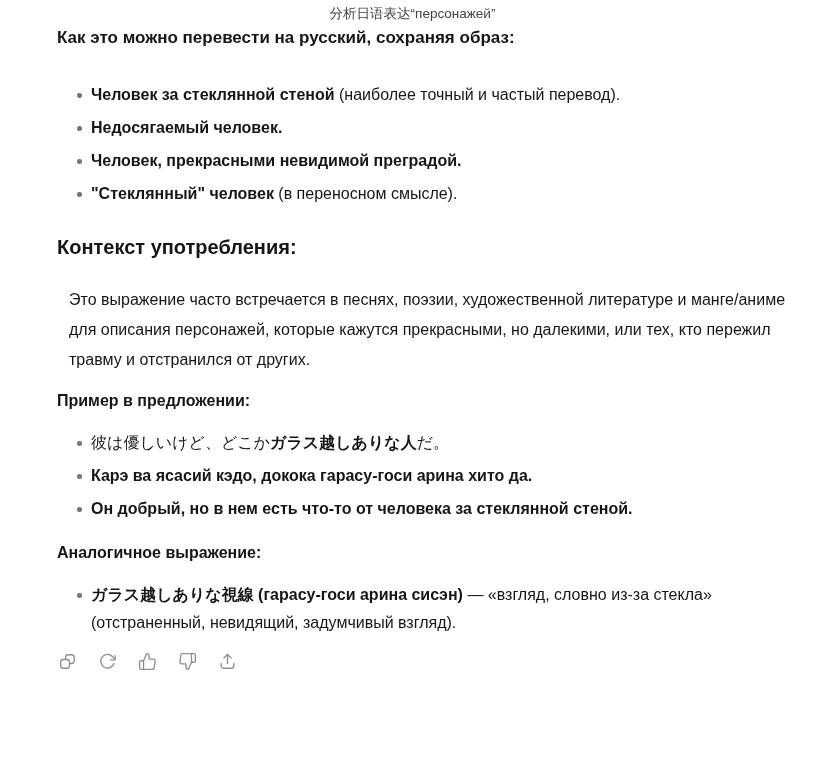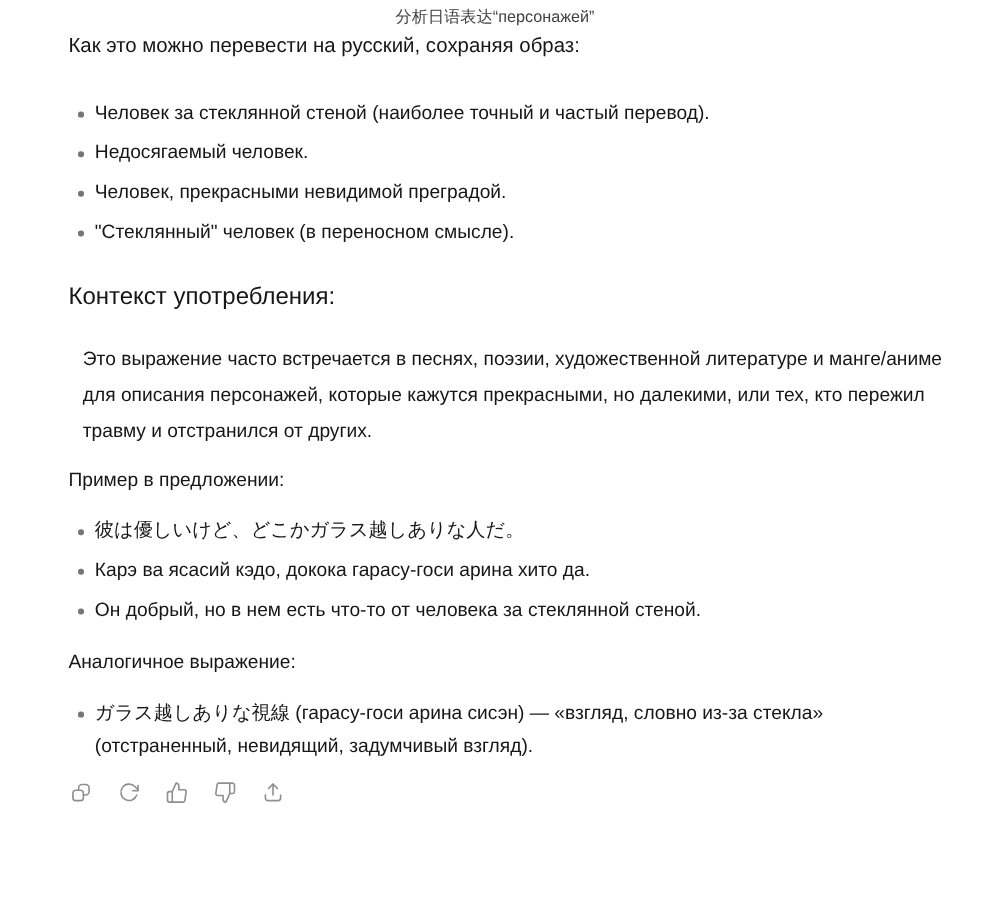--- a/index.html
+++ b/index.html
@@ -50,21 +50,21 @@
     margin: 0;
     line-height: 20px;
   }
   .message p {
     font-size: 16px;
     margin: 12px;
     line-height: 30px;
   }
   .message ul {
     list-style: none;
-    margin: 2px;
+    margin: 14px;
     padding: 0 0 0 20px;
   }
   .message li {
     position: relative;
     font-size: 16px;
     line-height: 28px;
     margin-bottom: 5px;
   }
   .message li::before {
     content: "";
@@ -76,21 +76,21 @@
     border-radius: 50%;
     background: #757575;
   }
   
   .message h2 + ul { margin-top: 32px; }
   .message h3 + p  { margin-top: 25px; }
   .message p + h4  { margin-top: 16px; }
   .message h4 + ul { margin-top: 18px; }
   .message ul + h4 { margin-top: 20px; }
   .message ul + p  { margin-top: 10px; line-height: 31px; }
-  .message strong  { font-weight: 400; }
+  .message strong  { font-weight: 700; }
 
   .actions {
     display: flex;
     gap: 20px;
     margin-top: 13px;
     align-items: center;
   }
   .icon-btn {
     background: none;
     border: none;

